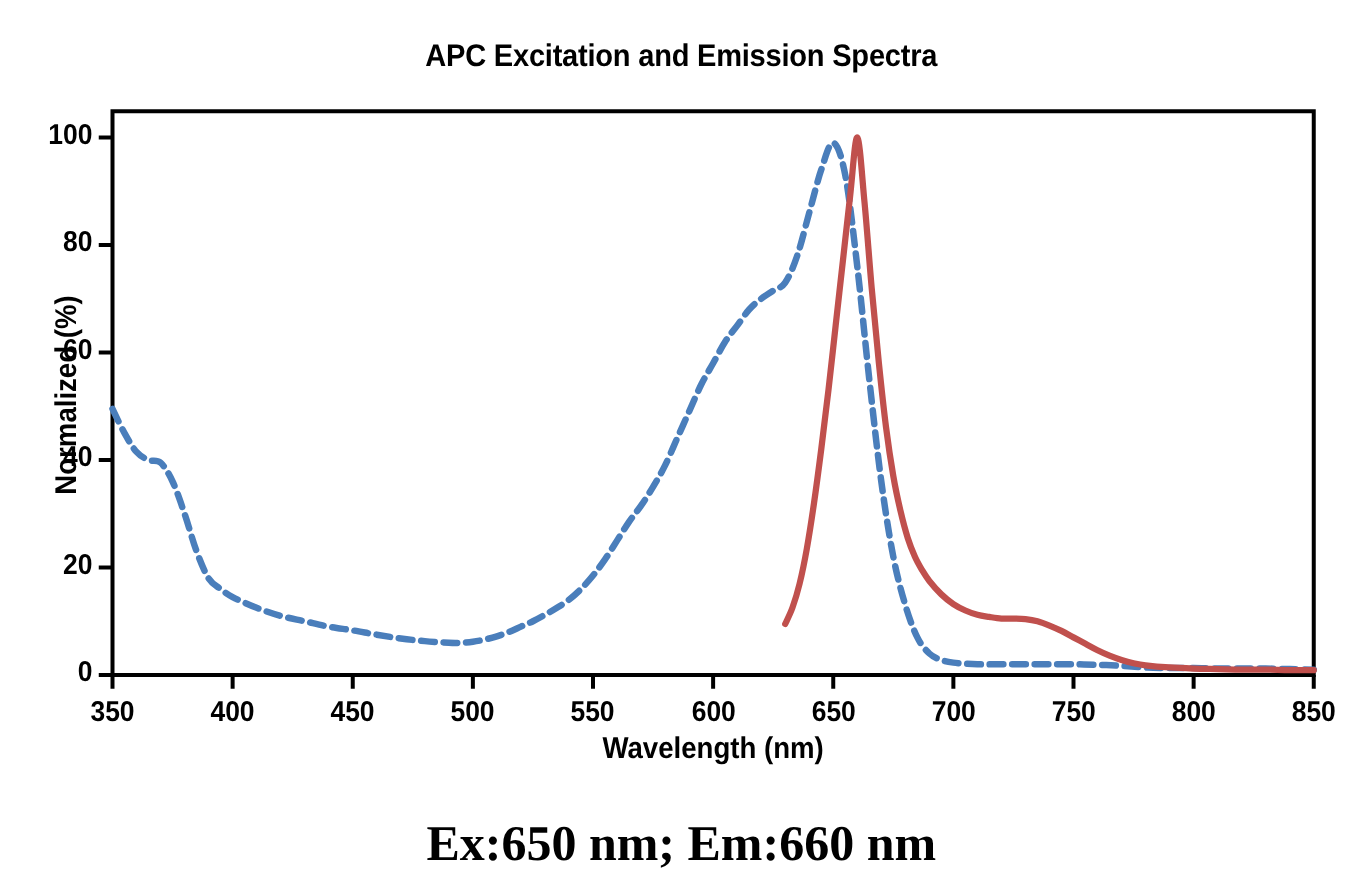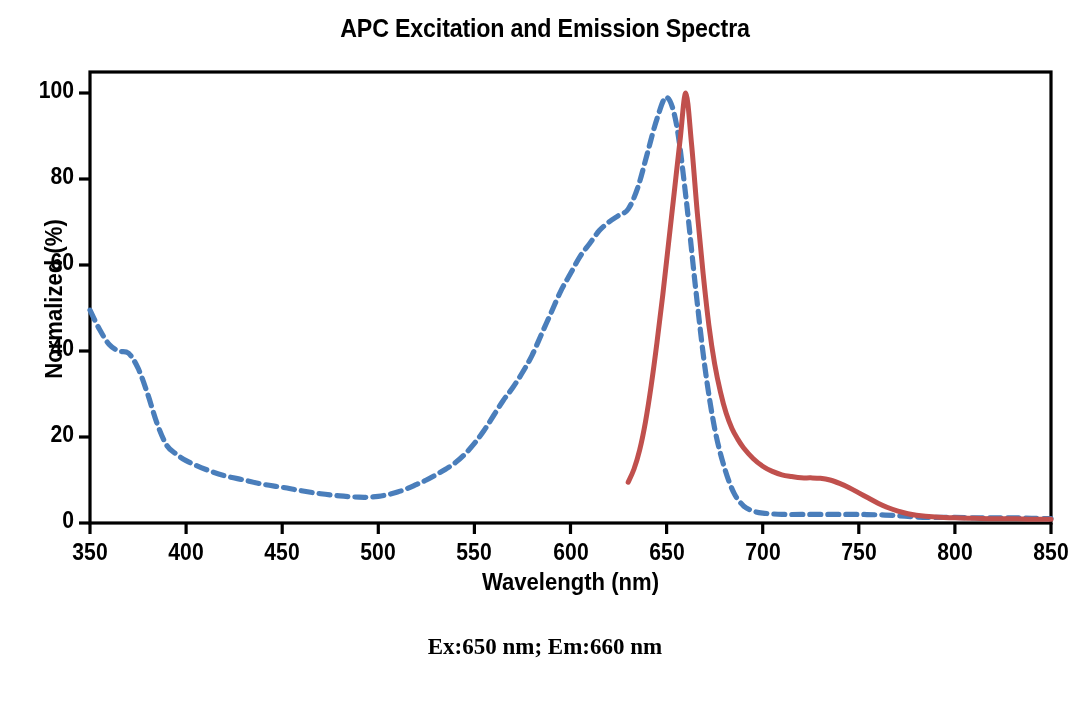--- a/index.html
+++ b/index.html
@@ -11,21 +11,21 @@
   body {
     width: 1090px;
     height: 703px;
     position: relative;
     font-family: "Liberation Sans", sans-serif;
     overflow: hidden;
   }
 
   #figure {
     position: absolute;
-    left: 0; top: 0;
+    left: 0; top: 17px;
     width: 1090px;
     height: 611px;
   }
 
   
   .chart-title {
     position: absolute;
     left: 0;
     top: 14px;
     width: 1090px;
@@ -96,21 +96,21 @@
 
   
   .caption {
     position: absolute;
     left: 0;
     top: 634px;
     width: 1090px;
     text-align: center;
     font-family: "Liberation Serif", serif;
     font-weight: bold;
-    font-size: 23px;
+    font-size: 40px;
     color: #000000;
   }
 </style>
 </head>
 <body>
 
 <div id="figure">
 
   <div class="chart-title">APC Excitation and Emission Spectra</div>
 

